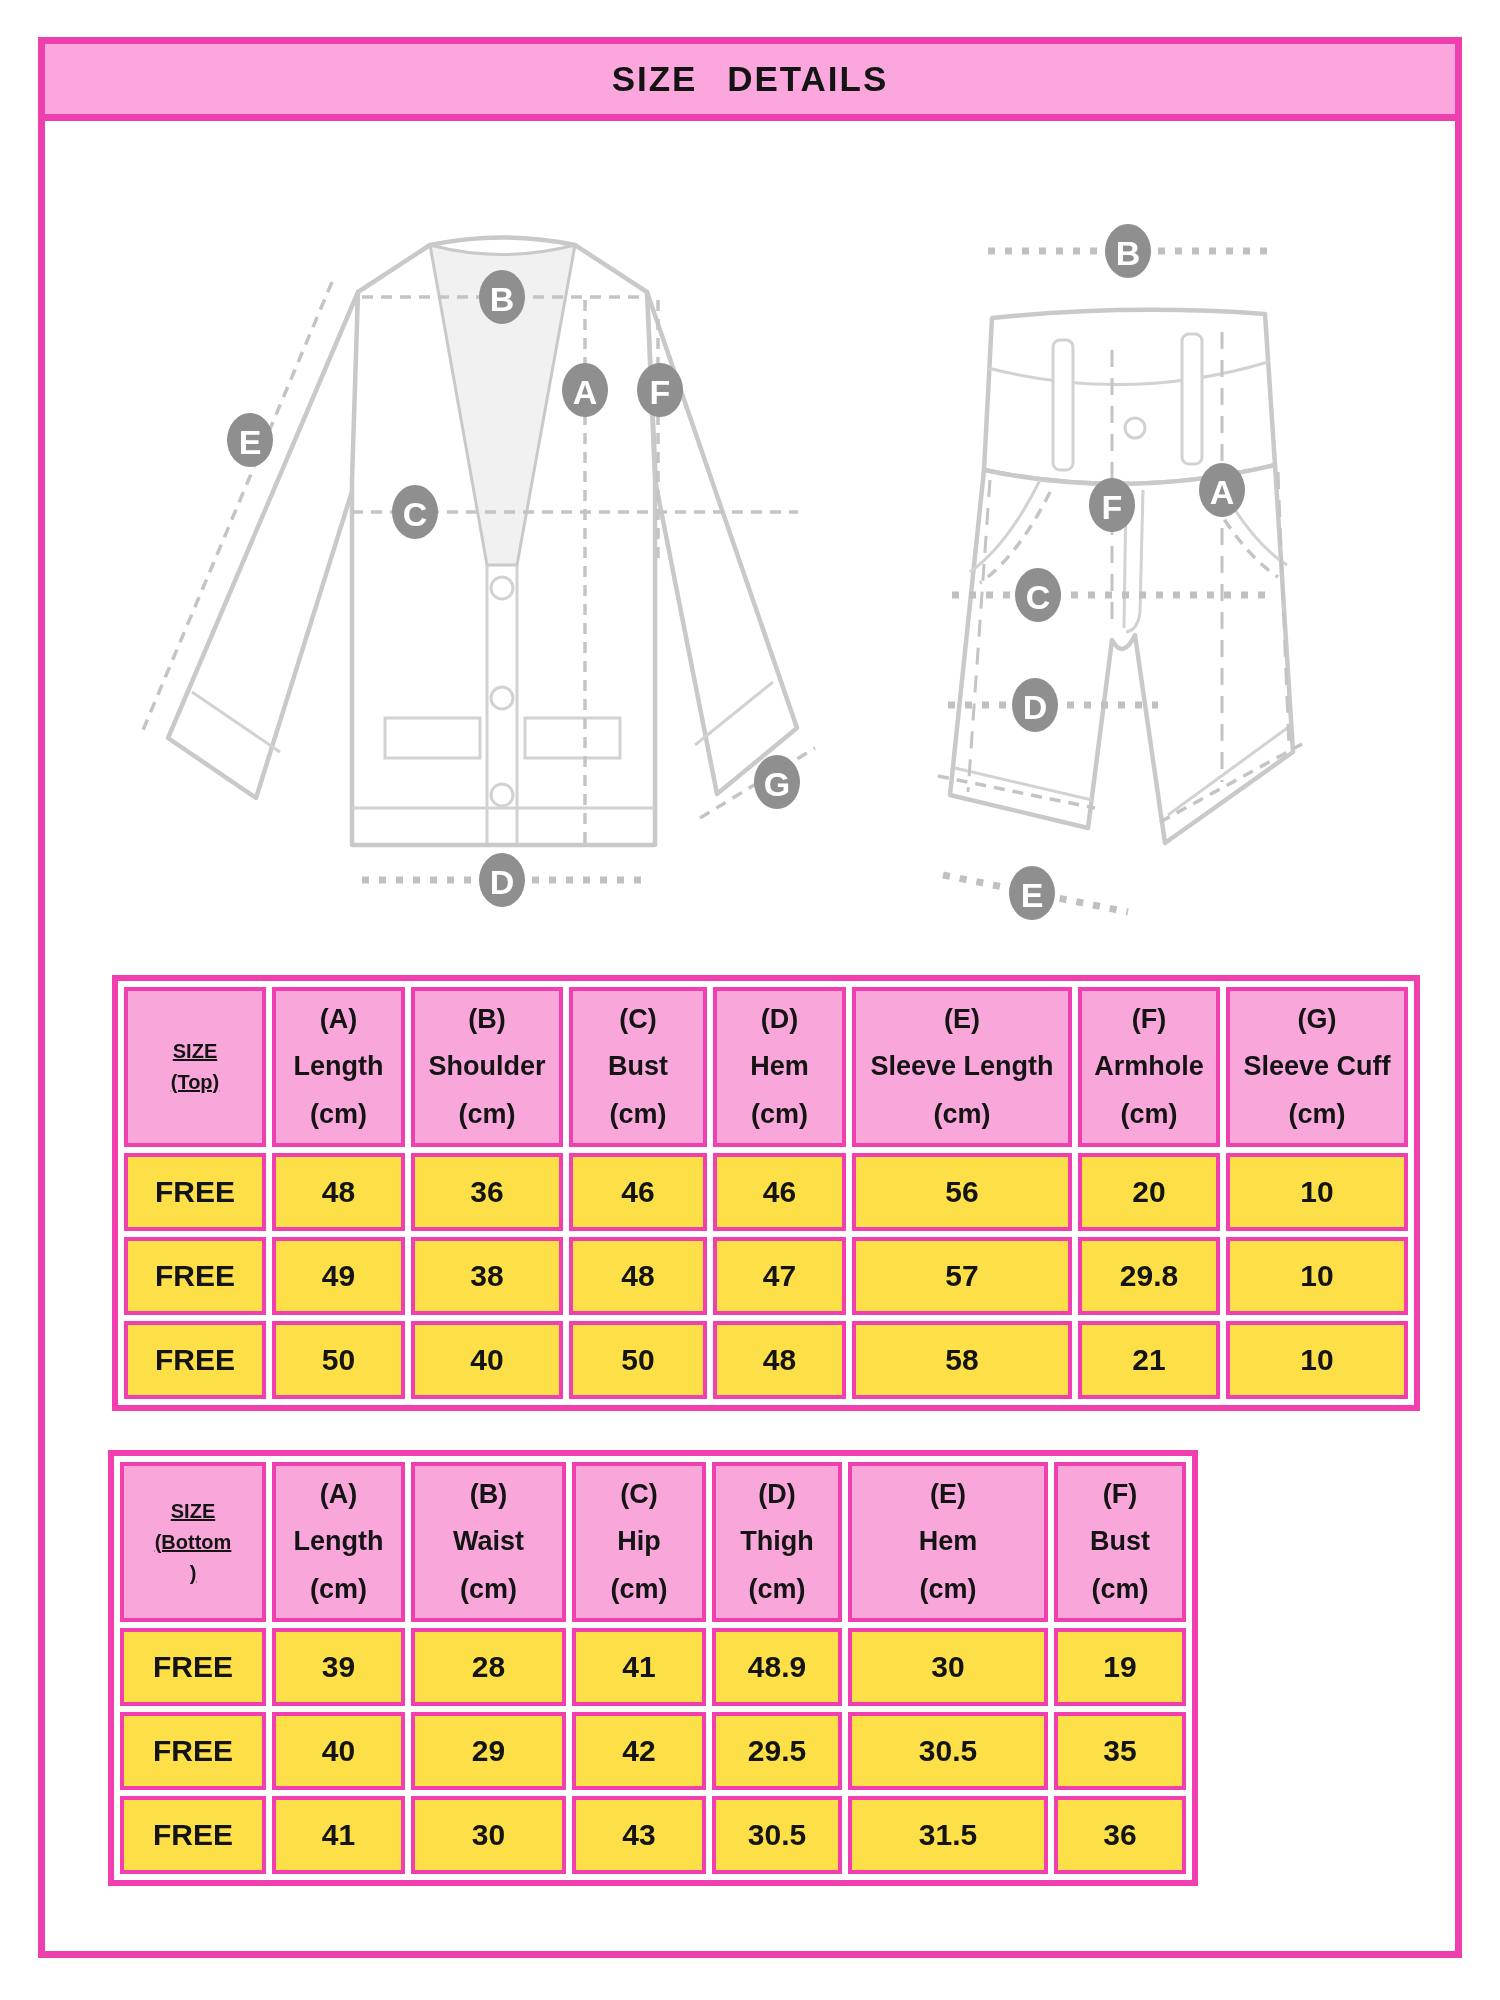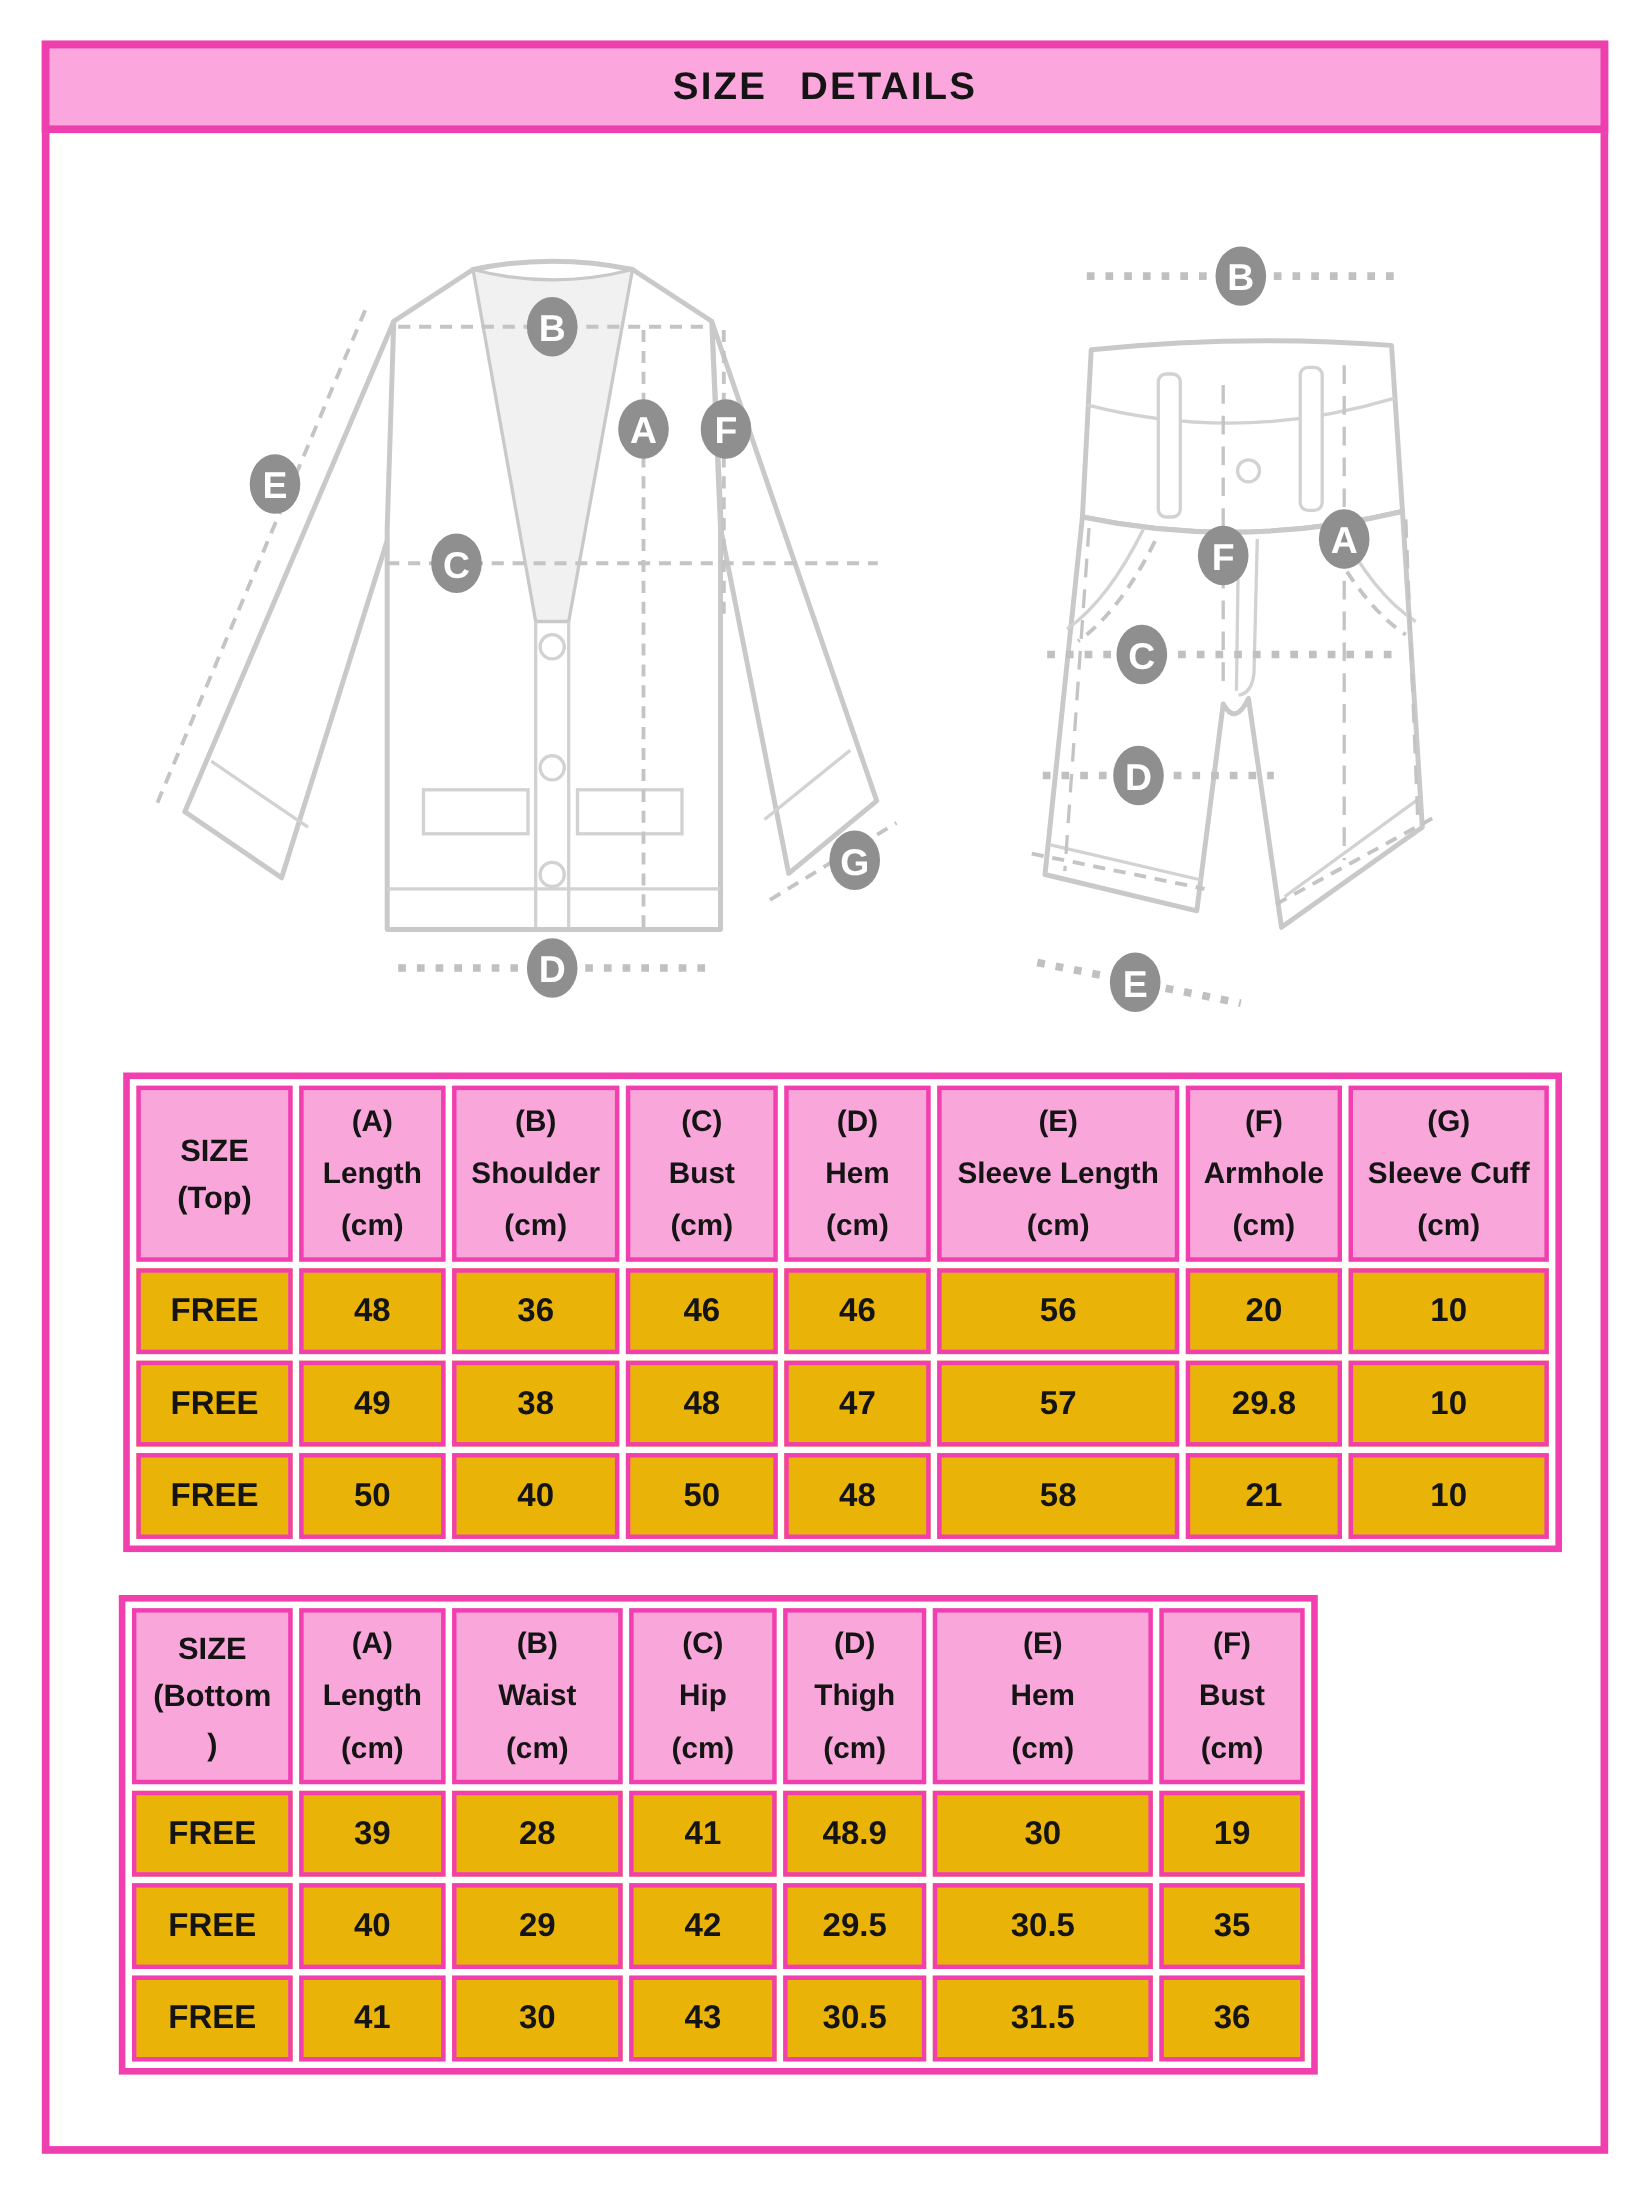--- a/index.html
+++ b/index.html
@@ -17,22 +17,22 @@
   .title-bar h1{margin:0;font-size:35px;font-weight:bold;letter-spacing:2px;
                 word-spacing:18px;color:var(--txt);}
   .diagram-svg{position:absolute;left:55px;top:96px;width:1340px;height:800px;}
 
   .size-table{position:absolute;border-collapse:separate;border-spacing:6px;
               border:6px solid var(--tborder);background:#fff;table-layout:fixed;}
   .size-table th,.size-table td{border:4px solid var(--tborder);text-align:center;
               vertical-align:middle;font-weight:bold;color:var(--txt);overflow:hidden;}
   .size-table thead th{background:var(--cell);font-size:27px;height:152px;padding:0 2px;}
   .size-table thead th div{line-height:1.75;}
-  .size-table .size-head{white-space:pre-line;font-size:28px;line-height:1.55;}
-  .size-table td{background:#eab308;font-size:30px;height:68px;}
+  .size-table .size-head{white-space:pre-line;font-size:20px;line-height:1.55;text-decoration:underline;}
+  .size-table td{background:#fde047;font-size:30px;height:68px;}
   #topTable{left:67px;top:931px;width:1306px;}
   #bottomTable{left:63px;top:1406px;width:1090px;}
 
   
   .outline{stroke:var(--line);stroke-width:4.5;fill:#ffffff;stroke-linejoin:round;stroke-linecap:round;}
   .lite{stroke:#d2d2d2;stroke-width:3;fill:#ffffff;}
   .nofill{fill:none;}
   .vfill{fill:#f1f1f1;stroke:var(--line);stroke-width:3;}
   .dash{stroke:var(--dash);stroke-width:3.5;fill:none;stroke-dasharray:11 8;}
   .ldash{stroke:var(--dash);stroke-width:3;fill:none;stroke-dasharray:17 11;}

